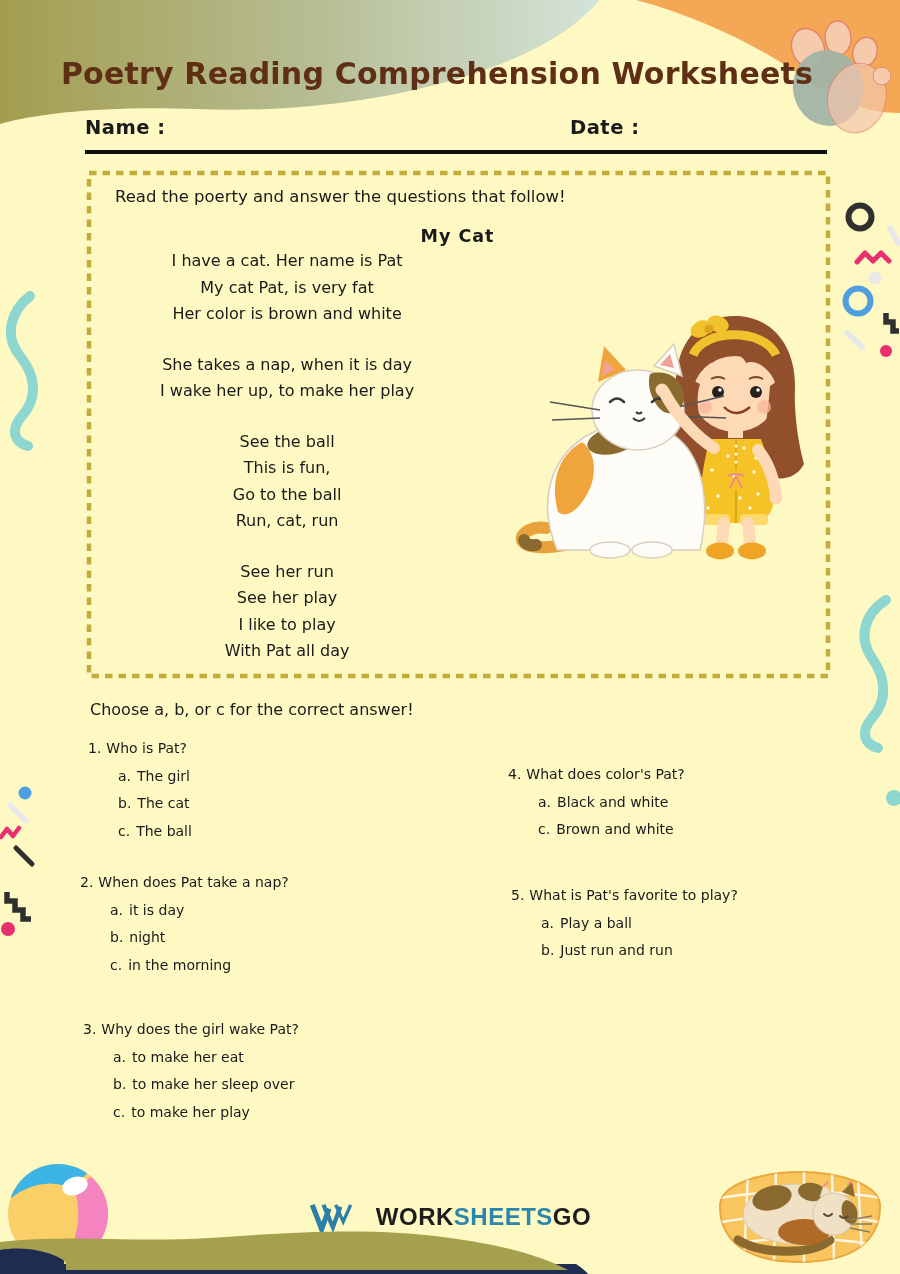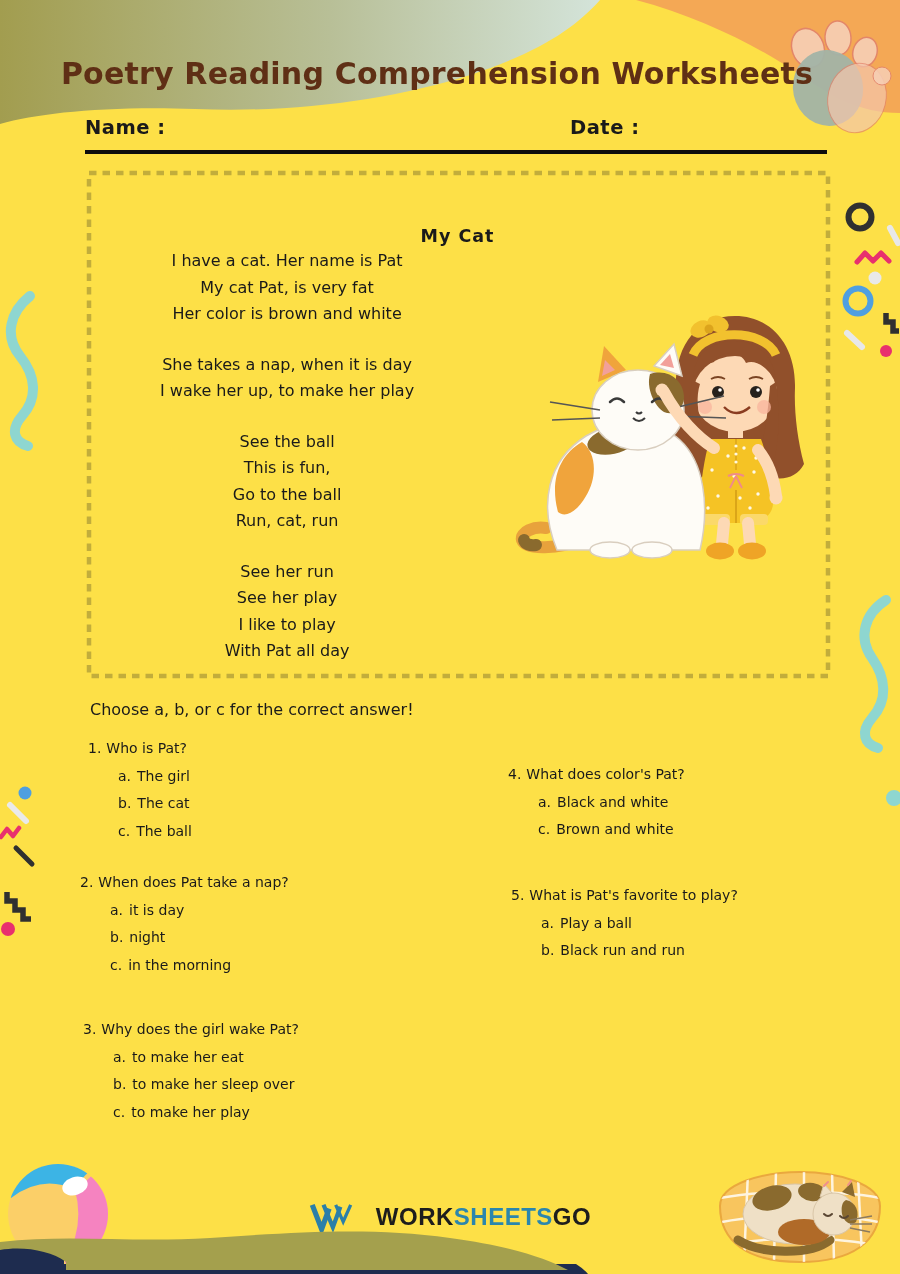--- a/index.html
+++ b/index.html
@@ -1,16 +1,16 @@
 <!DOCTYPE html>
 <html><head>
 <meta charset="utf-8">
 <style>
   html,body{margin:0;padding:0;background:#ffffff;}
-  .page{position:relative;width:900px;height:1274px;overflow:hidden;background:#fde047;
+  .page{position:relative;width:900px;height:1274px;overflow:hidden;background:#fef9c3;
         font-family:"DejaVu Sans",sans-serif;color:#1a1a1a;}
   svg{display:block;}
   .abs{position:absolute;}
 
   .page-title{position:absolute;top:56px;left:0;width:874px;text-align:center;
     font-size:30px;font-weight:800;letter-spacing:0.2px;color:#5f2f15;}
 
   .name-label{position:absolute;top:116px;left:85px;font-size:19.5px;font-weight:700;letter-spacing:0.5px;}
   .date-label{position:absolute;top:116px;left:570px;font-size:19.5px;font-weight:700;letter-spacing:0.5px;}
   .head-rule{position:absolute;top:150px;left:85px;width:742px;height:4px;background:#0d0d0d;}
@@ -65,20 +65,21 @@
   <div class="page-title">Poetry Reading Comprehension Worksheets</div>
 
   <div class="name-label">Name :</div>
   <div class="date-label">Date :</div>
   <div class="head-rule"></div>
 
   <svg class="abs" style="left:86px;top:170px" width="745" height="509" viewBox="0 0 745 509">
     <rect x="3" y="3" width="739" height="503" fill="none" stroke="#c2ad3b" stroke-width="4.5" stroke-dasharray="7.5 6"></rect>
   </svg>
 
+  <div class="instruction">Read the poerty and answer the questions that follow!</div>
   <div class="poem-title">My Cat</div>
 
   <div class="poem">
     <div class="stanza">
       <div class="pline">I have a cat. Her name is Pat</div>
       <div class="pline">My cat Pat, is very fat</div>
       <div class="pline">Her color is brown and white</div>
     </div>
     <div class="stanza">
       <div class="pline">She takes a nap, when it is day</div>
@@ -230,21 +231,21 @@
 
   <div class="question q4">
     <div class="q-line"><span class="q-num">4.</span><span>What does color's Pat?</span></div>
     <div class="option"><span class="opt-letter">a.</span><span>Black and white</span></div>
     <div class="option"><span class="opt-letter">c.</span><span>Brown and white</span></div>
   </div>
 
   <div class="question q5">
     <div class="q-line"><span class="q-num">5.</span><span>What is Pat's favorite to play?</span></div>
     <div class="option"><span class="opt-letter">a.</span><span>Play a ball</span></div>
-    <div class="option"><span class="opt-letter">b.</span><span>Black run and run</span></div>
+    <div class="option"><span class="opt-letter">b.</span><span>Just run and run</span></div>
   </div>
 
   <div class="logo">
     <svg width="44" height="30" viewBox="0 0 46 32">
       <path d="M3,3 L13,29 L21,7" stroke="#2b7fa8" stroke-width="5.5" fill="none"></path>
       <path d="M15,3 L25,27 L33,5" stroke="#2b7fa8" stroke-width="4.5" fill="none"></path>
       <path d="M28,3 L36,21 L44,3" stroke="#2b7fa8" stroke-width="3.5" fill="none"></path>
     </svg>
     <span class="logo-text"><span class="lg-dark">WORK</span><span class="lg-teal">SHEETS</span><span class="lg-dark">GO</span></span>
   </div>

